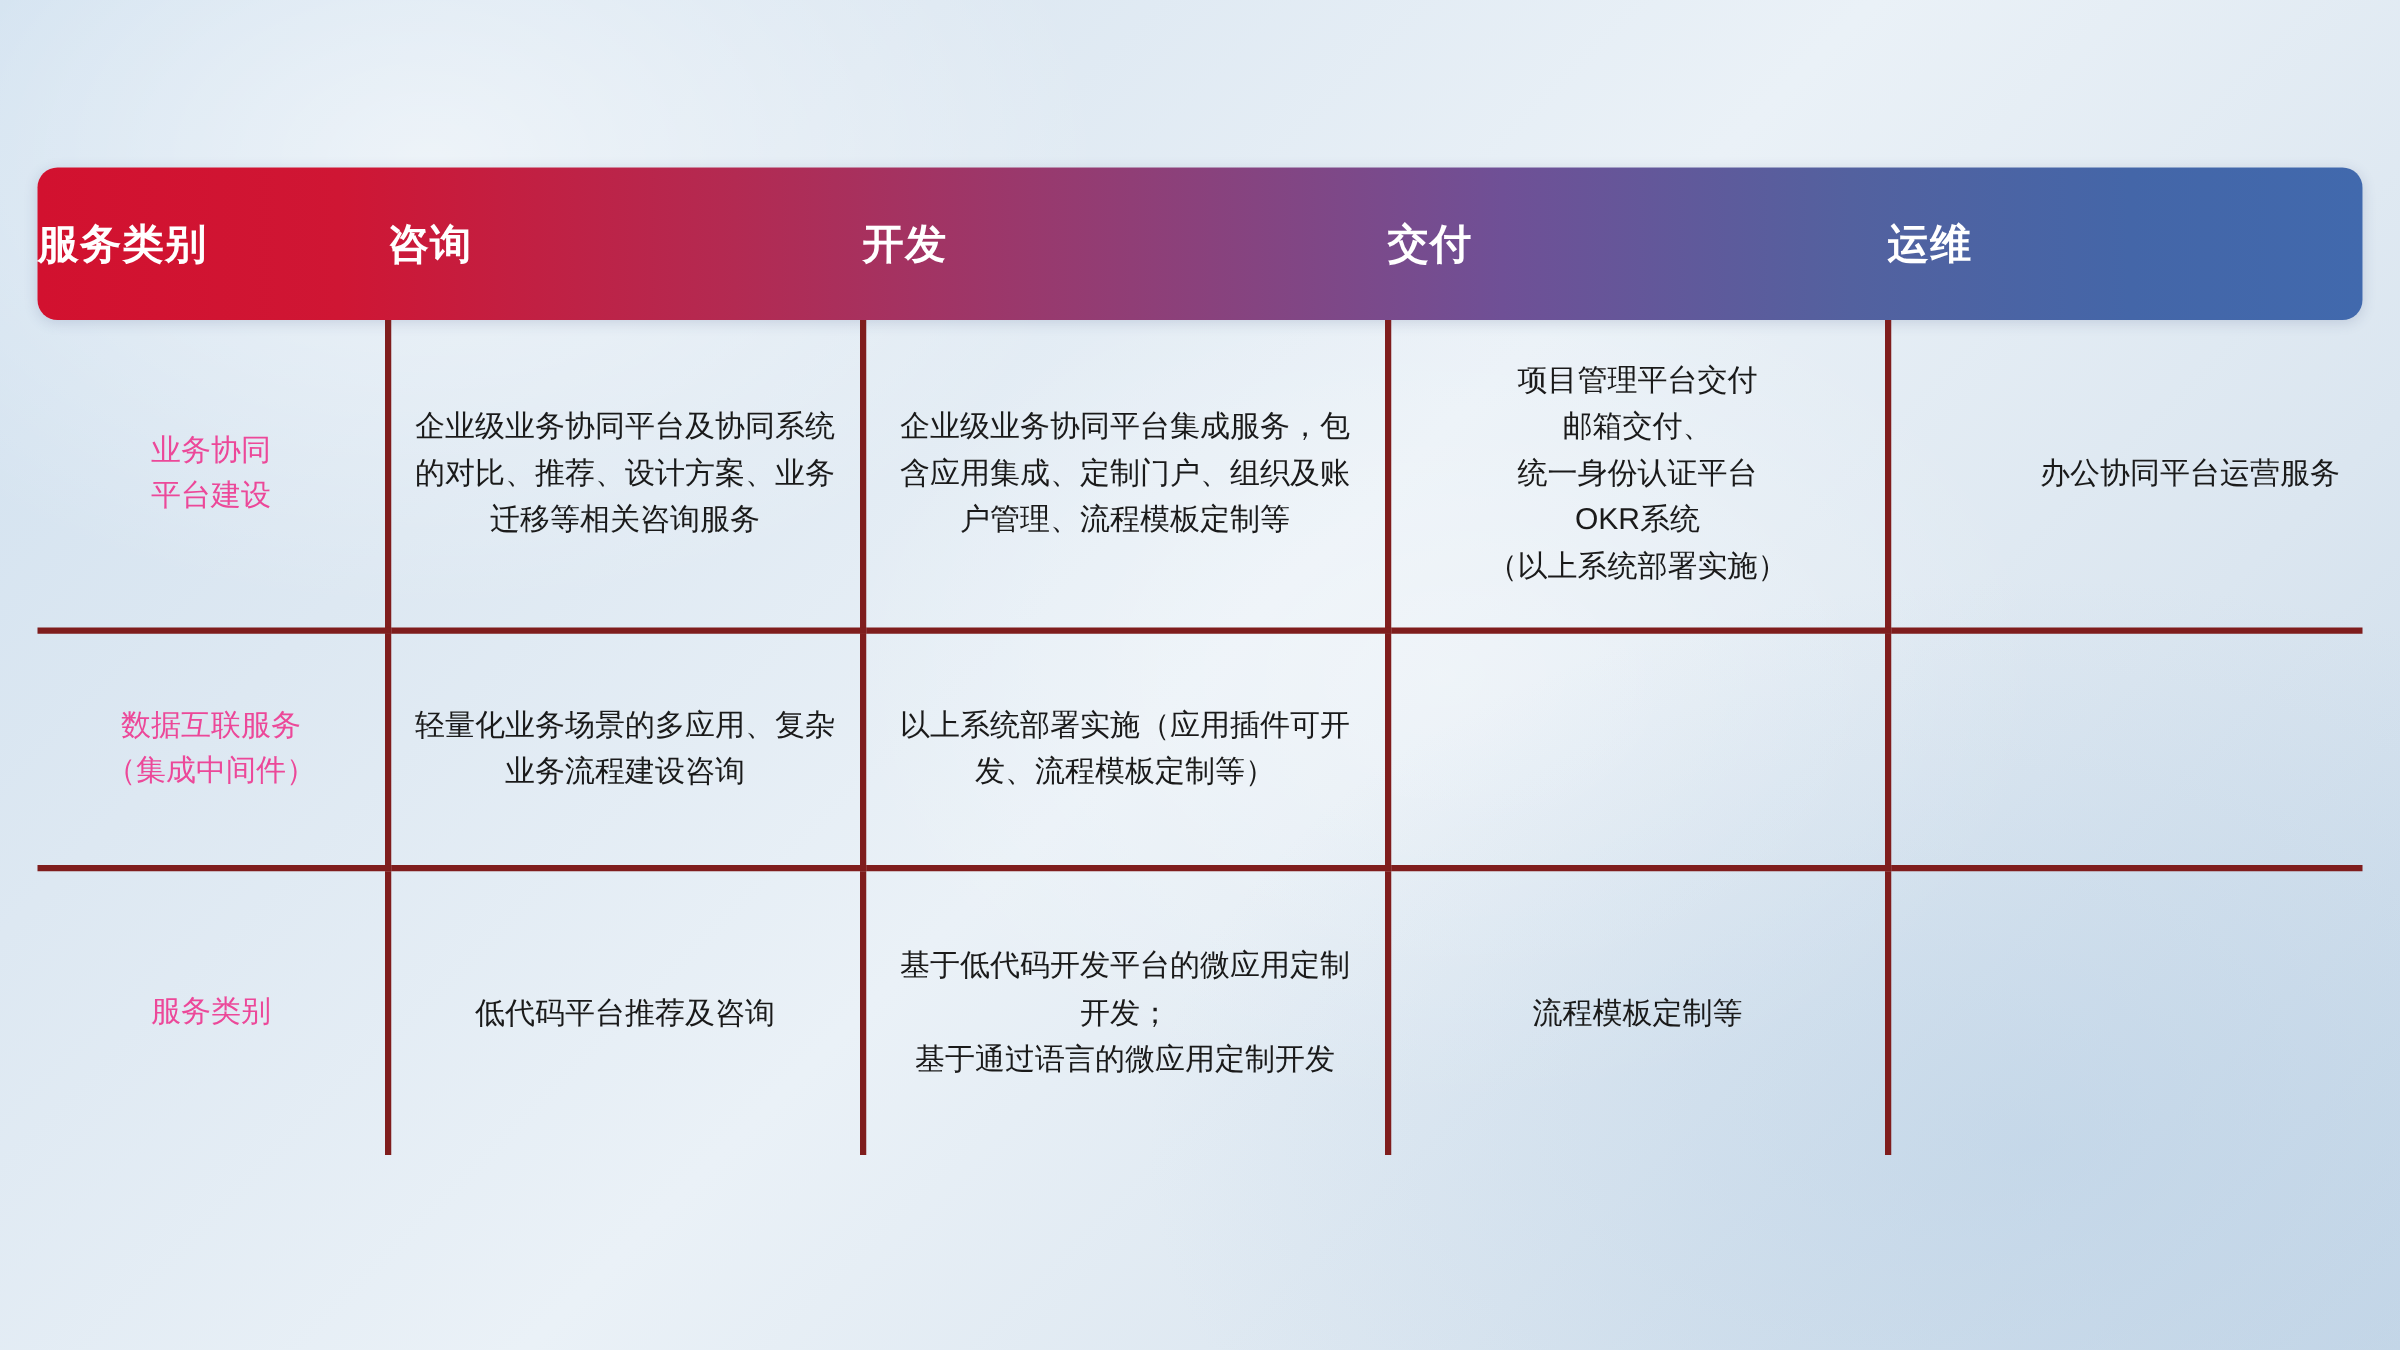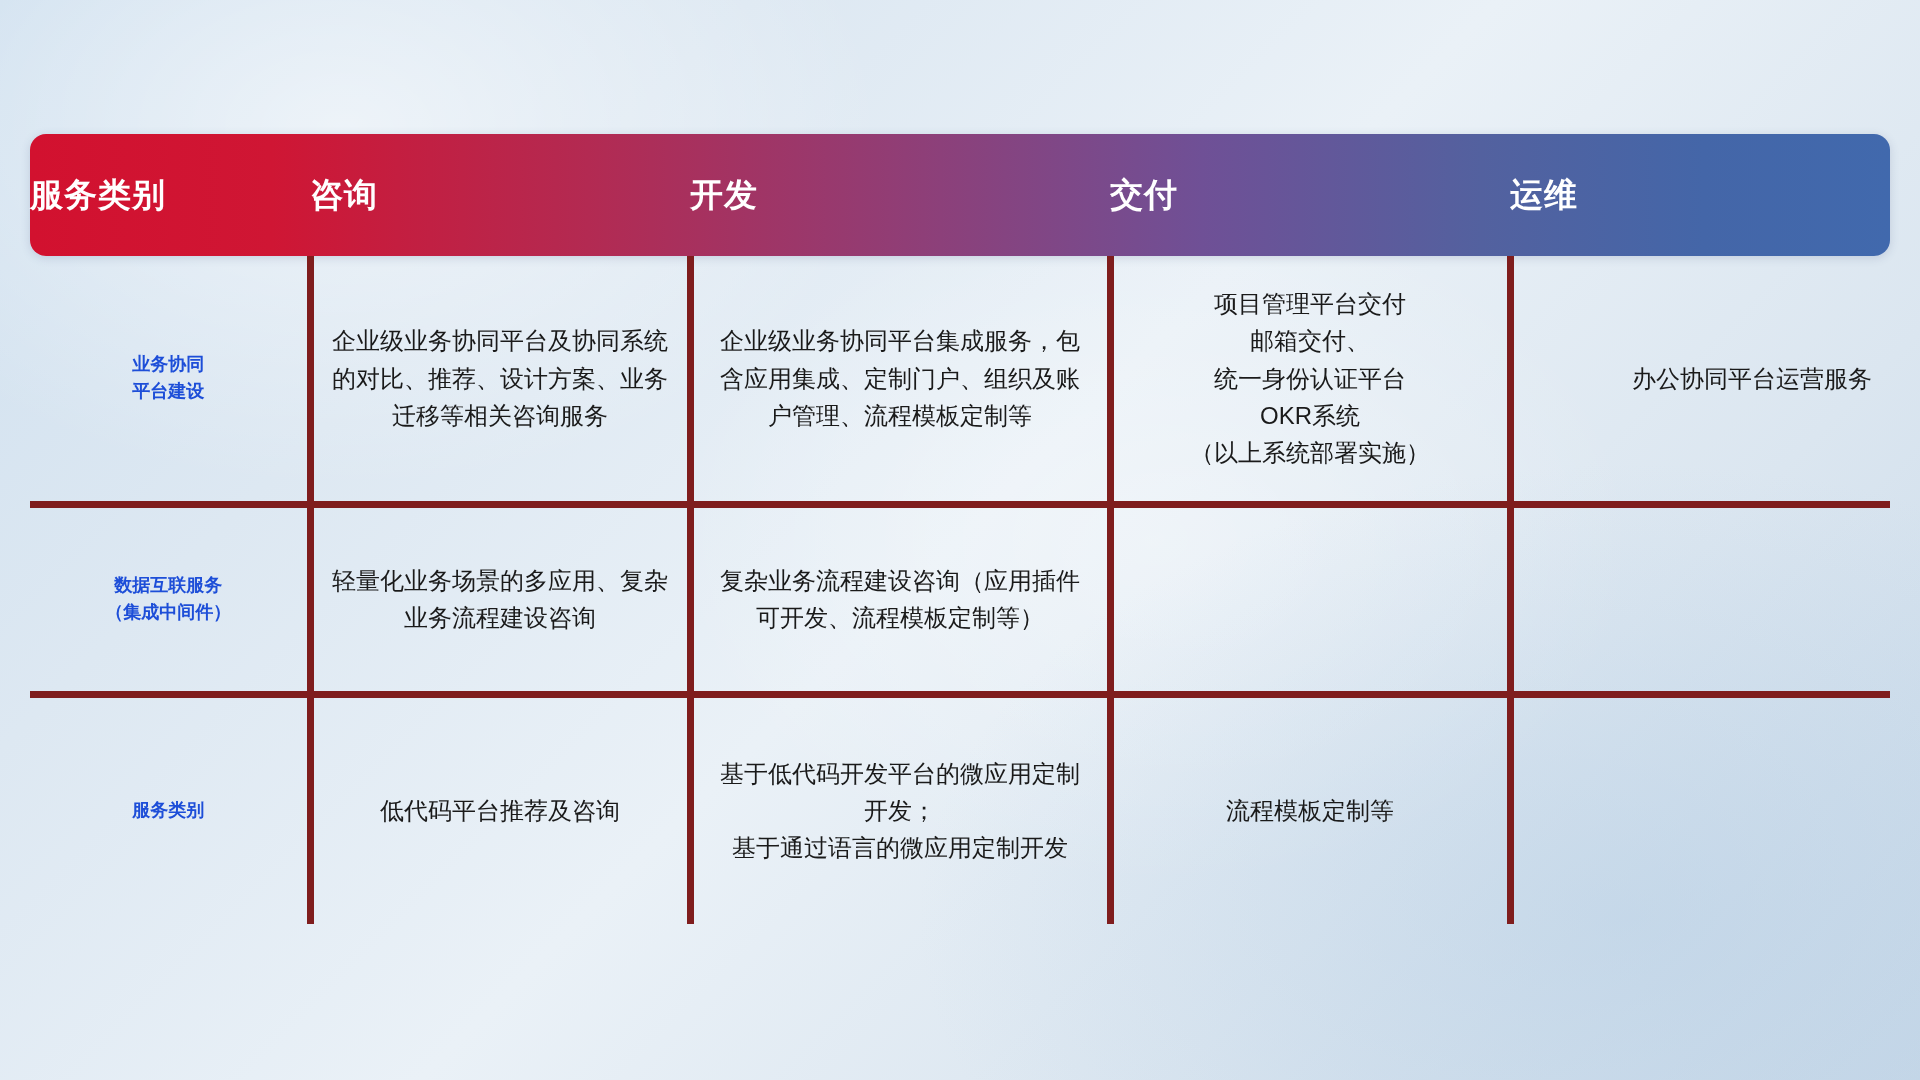--- a/index.html
+++ b/index.html
@@ -58,34 +58,34 @@
     top: 134px;
     width: 1860px;
     height: 122px;
     border-radius: 16px;
     background: linear-gradient(90deg, #d2112f 0%, #cf1634 13%, #b32a52 30%, #8e3f78 48%, #6f5096 63%, #53619f 78%, #4466a8 90%, #4169ad 100%);
     box-shadow: 0 2px 10px rgba(60,80,130,0.18);
   }
 
   
   tbody td {
-    border: 7px solid #7f1d1d;
+    border: 5px solid #7f1d1d;
     vertical-align: middle;
     text-align: center;
     font-size: 24px;
     color: #1a1a1a;
     line-height: 1.55;
     padding: 14px 18px;
     background: transparent;
   }
   tbody tr td:first-child {
     border-left: none;
-    color: #1d4ed8;
-    font-weight: bold;
-    font-size: 18px;
+    color: #ec4899;
+    font-weight: normal;
+    font-size: 24px;
     line-height: 1.5;
   }
   tbody tr td:last-child {
     border-right: none;
     text-align: right;
   }
   tbody tr:first-child td {
     border-top: none;
   }
   tbody tr:last-child td {
@@ -135,21 +135,21 @@
 邮箱交付、
 统一身份认证平台
 OKR系统
 （以上系统部署实施）</td>
         <td>办公协同平台运营服务</td>
       </tr>
       <tr class="row-2">
         <td class="nowrap-lines">数据互联服务
 （集成中间件）</td>
         <td>轻量化业务场景的多应用、复杂业务流程建设咨询</td>
-        <td>复杂业务流程建设咨询（应用插件可开发、流程模板定制等）</td>
+        <td>以上系统部署实施（应用插件可开发、流程模板定制等）</td>
         <td class="cell-empty"></td>
         <td class="cell-empty"></td>
       </tr>
       <tr class="row-3">
         <td class="nowrap-lines">服务类别</td>
         <td>低代码平台推荐及咨询</td>
         <td class="nowrap-lines">基于低代码开发平台的微应用定制开发；
 基于通过语言的微应用定制开发</td>
         <td>流程模板定制等</td>
         <td class="cell-empty"></td>

